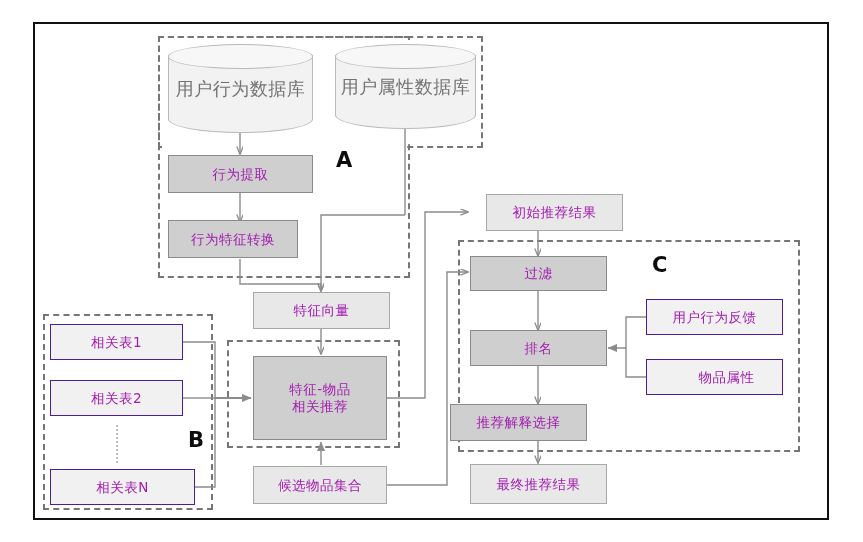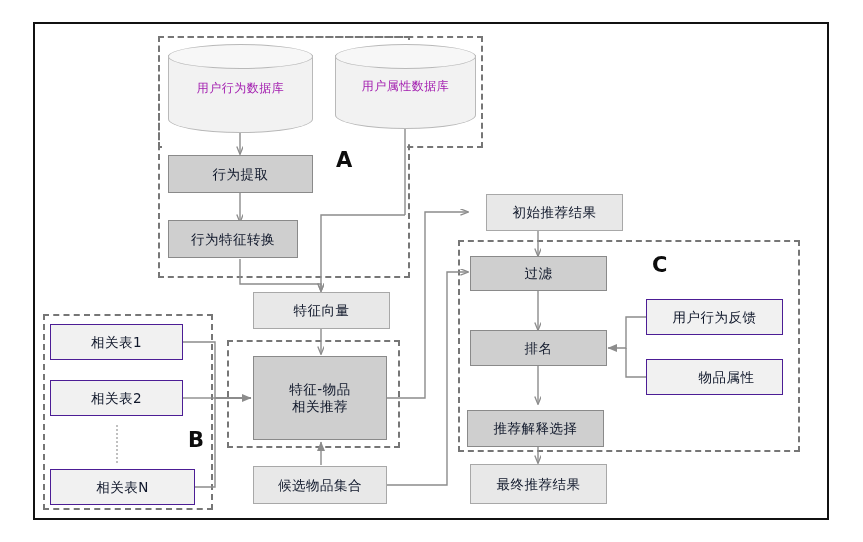--- a/index.html
+++ b/index.html
@@ -30,21 +30,21 @@
   
   .node {
     position: absolute;
     box-sizing: border-box;
     display: flex;
     align-items: center;
     justify-content: center;
     text-align: center;
     font-size: 13.5px;
     line-height: 1.25;
-    color: #0f172a;
+    color: #a21caf;
     border: 1px solid #9a9a9a;
     background: #ededed;
     letter-spacing: 0.5px;
     white-space: pre-line;
   }
   .node.light {
     background: #e8e8e8;
     border: 1px solid #a8a8a8;
   }
   .node.lighter {
@@ -83,22 +83,22 @@
   }
   .cyl-label {
     position: absolute;
     left: 0;
     right: 0;
     top: 0;
     bottom: 0;
     display: flex;
     align-items: center;
     justify-content: center;
-    font-size: 12px;
-    color: #a21caf;
+    font-size: 18px;
+    color: #737373;
     letter-spacing: 0.5px;
   }
   
   .dashgroup {
     position: absolute;
     box-sizing: border-box;
     border: 2px dashed #767676;
     background: transparent;
   }
   
@@ -248,21 +248,21 @@
 相关推荐</div>
 
   <div class="node light" style="left:253px; top:466px; width:134px; height:38px;">候选物品集合</div>
 
   <div class="node light" style="left:486px; top:194px; width:137px; height:37px;">初始推荐结果</div>
 
   <div class="node dark" style="left:470px; top:256px; width:137px; height:35px;">过滤</div>
 
   <div class="node dark" style="left:470px; top:330px; width:137px; height:36px;">排名</div>
 
-  <div class="node dark" style="left:467px; top:404px; width:137px; height:37px;margin-top:6px;">推荐解释选择</div>
+  <div class="node dark" style="left:450px; top:404px; width:137px; height:37px;">推荐解释选择</div>
 
   <div class="node light" style="left:470px; top:464px; width:137px; height:40px;">最终推荐结果</div>
 
   <div class="node lighter" style="left:646px; top:299px; width:137px; height:36px;">用户行为反馈</div>
 
   <div class="node lighter" style="left:646px; top:359px; width:137px; height:36px;padding-left:24px;">物品属性</div>
 
   <div class="group-label" style="left:652px; top:253px;">C</div>
 
 </div>

